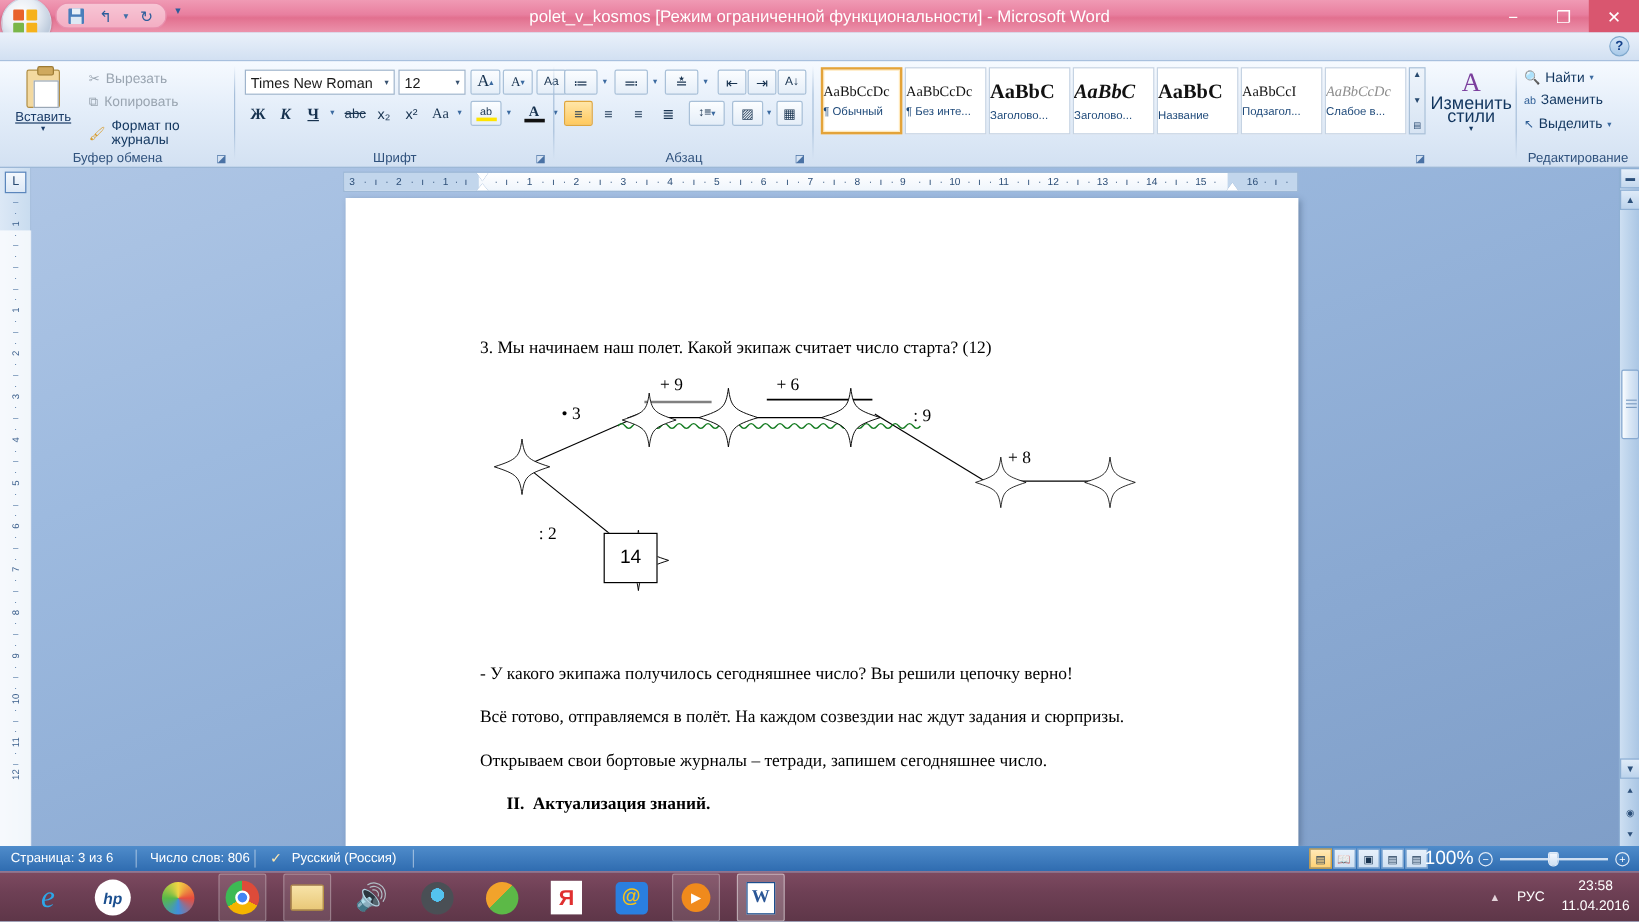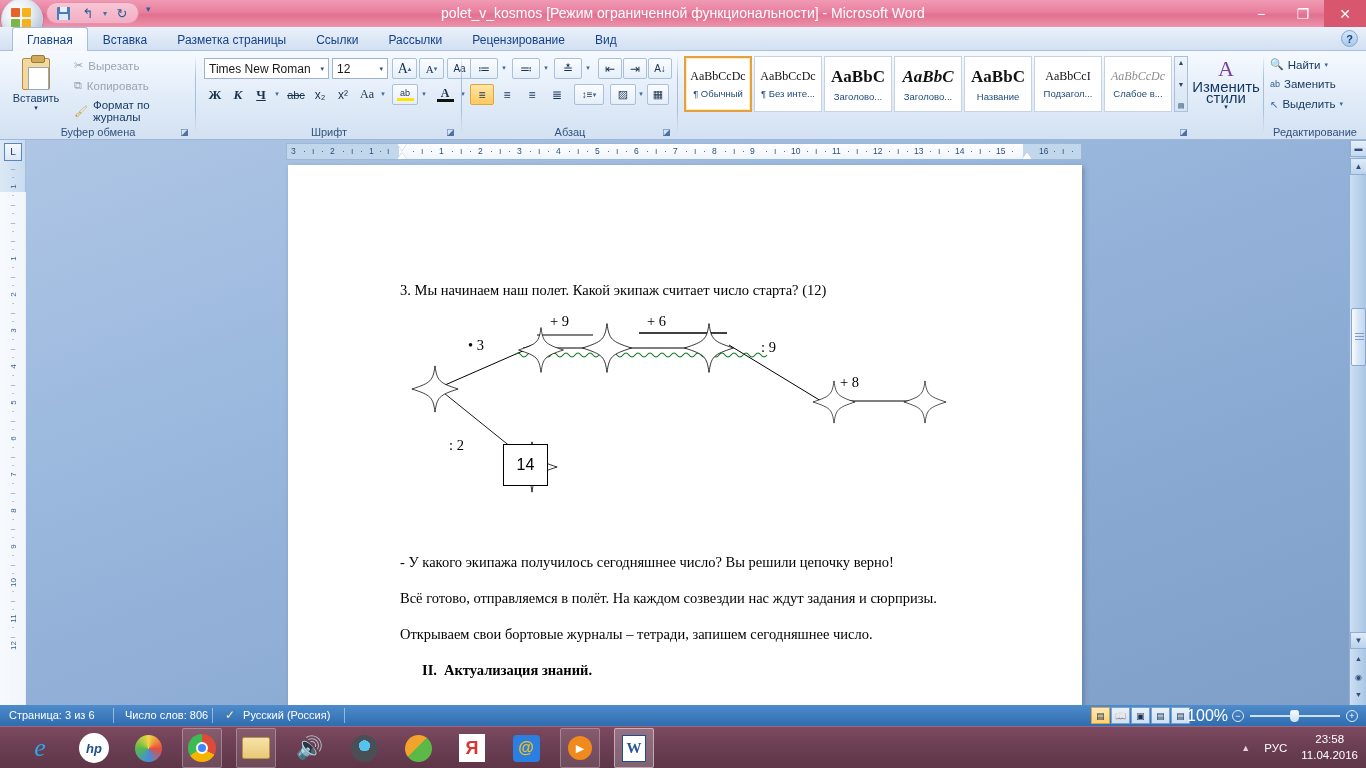--- a/index.html
+++ b/index.html
@@ -141,21 +141,21 @@
     border-radius: 2px; position: relative;
   }
   .clipboard-ico::before {
     content:""; position: absolute; left: 8px; top: -4px; width: 12px; height: 6px;
     background: #cfa95e; border: 1px solid #9c7a33; border-radius: 2px;
   }
   .clipboard-ico::after {
     content:""; position: absolute; left: 5px; top: 8px; width: 19px; height: 21px;
     background: #ffffff; border: 1px solid #9aa7b5;
   }
-  .paste-lbl { font-size: 11px; color: #1b3c68; margin-top: 2px; }
+  .paste-lbl { font-size: 11px; color: #1b3c68; margin-top: 2px; text-decoration: underline; }
   .mini-caret { font-size: 7px; color: #1b3c68; line-height: 7px; }
   .cb-item {
     position: absolute; font-size: 11.5px; display: flex; align-items: center; gap: 5px;
   }
   .cb-item.disabled { color: #9aa5b1; }
   .cb-item.enabled { color: #12365f; }
 
   
   .combo {
     position: absolute; background: #ffffff; border: 1px solid #9fb4cc;
@@ -168,21 +168,21 @@
     position: absolute; display: flex; align-items: center; justify-content: center;
     border: 1px solid transparent; border-radius: 2px; font-size: 12px; color: #17324f;
   }
   .rbtn.bordered { border-color: #a9c0d8; background: linear-gradient(180deg,#fbfdff,#e5eef8); }
   .rbtn.active-tool { background: linear-gradient(180deg,#ffe6a8,#ffc95e); border-color: #e0a63c; }
 
   
   .style-cell {
     position: absolute; top: 5px; width: 68px; height: 56px; background: #ffffff;
     border: 1px solid #c5d3e3; display: flex; flex-direction: column;
-    align-items: center; justify-content: center; overflow: hidden;
+    justify-content: center; overflow: hidden;
   }
   .style-cell.sel { border: 2px solid #e3a33a; box-shadow: inset 0 0 0 1px #ffe9bd; }
   .style-prev { font-size: 12px; color: #111111; white-space: nowrap; font-family: "Liberation Serif", serif; }
   .style-name { font-size: 9.5px; color: #1f4a7a; white-space: nowrap; margin-top: 4px; }
   .style-scroll {
     position: absolute; top: 5px; width: 14px; height: 56px;
     background: linear-gradient(180deg,#eef4fb,#d7e4f3); border: 1px solid #a9c0d8;
     display: flex; flex-direction: column; justify-content: space-between; align-items: center;
   }
   .ss-btn { font-size: 7px; color: #27496f; line-height: 1; padding: 2px 0; }
@@ -392,29 +392,20 @@
   <div class="titlebar-text">polet_v_kosmos [Режим ограниченной функциональности] - Microsoft Word</div>
 
   <div class="win-btns">
     <div class="win-btn">−</div>
     <div class="win-btn">❐</div>
     <div class="win-btn close">✕</div>
   </div>
 </div>
 
 <div class="tabbar">
-  <div class="tabs">
-    <div class="tab active">Главная</div>
-    <div class="tab">Вставка</div>
-    <div class="tab">Разметка страницы</div>
-    <div class="tab">Ссылки</div>
-    <div class="tab">Рассылки</div>
-    <div class="tab">Рецензирование</div>
-    <div class="tab">Вид</div>
-  </div>
   <div class="help-ico">?</div>
 </div>
 
 <div class="ribbon">
 
   <div class="rgroup" style="left:0;width:196px">
     <div class="paste-btn">
       <div class="clipboard-ico"></div>
       <div class="paste-lbl">Вставить</div>
       <div class="mini-caret">▾</div>

